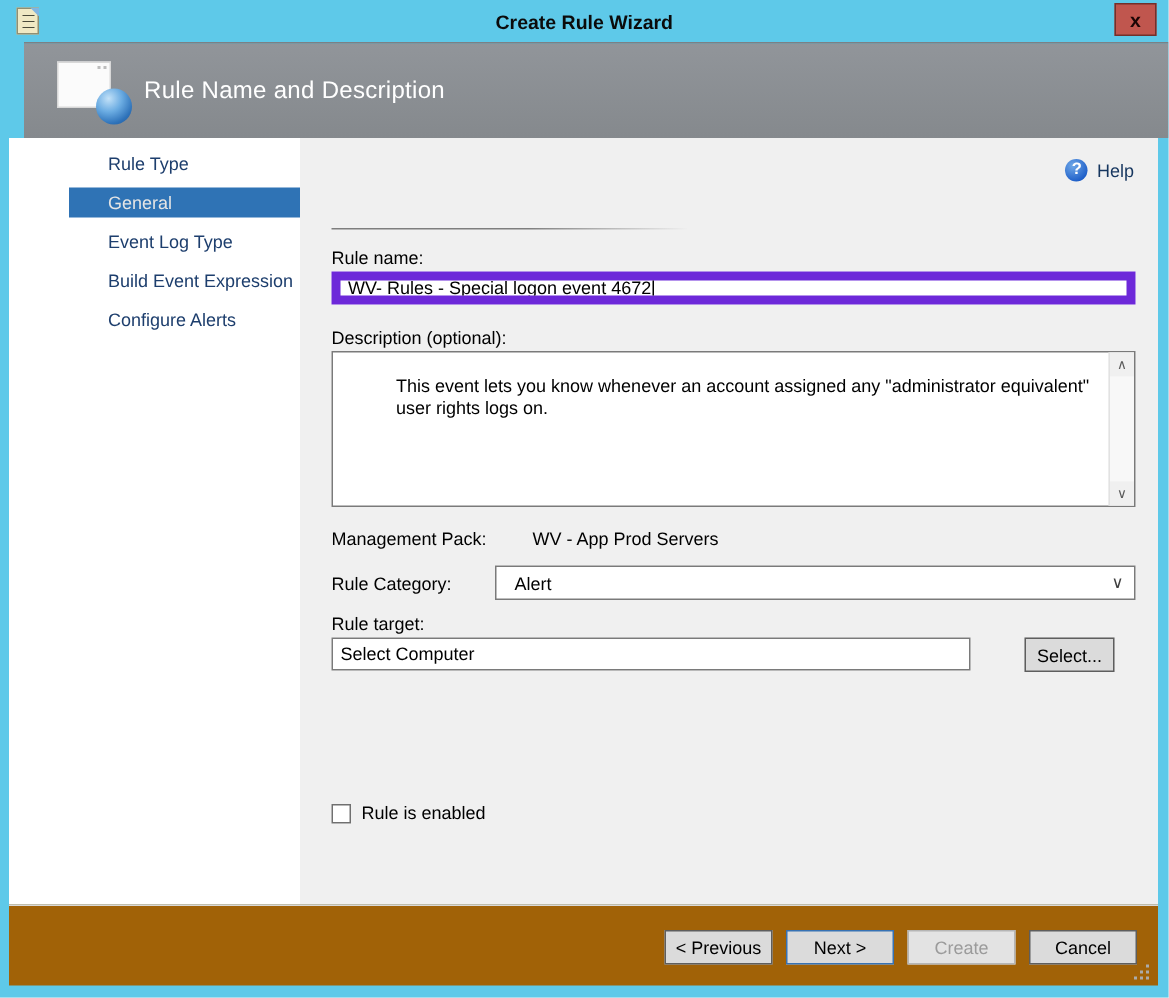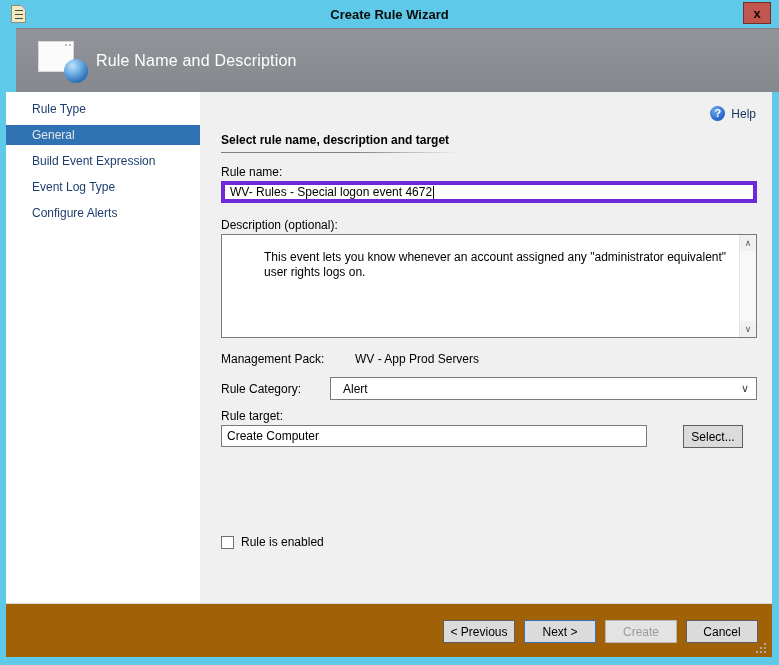--- a/index.html
+++ b/index.html
@@ -62,21 +62,21 @@
   }
   .header-title { margin-left:10px; font-size:16px; font-weight:300; color:#FFFFFF; letter-spacing:.2px; }
 
   
   .sidebar {
     position:absolute; left:6px; top:92px; width:194px; bottom:62px;
     background:#FFFFFF; padding-top:7px;
   }
   .nav-item {
     height:20px; line-height:20px; margin-bottom:6px; padding-left:26px;
-    font-size:12px; color:#1D3E6D; cursor:default;
+    font-size:12px; color:#1D3E6D; cursor:default;margin-left:40px;
   }
   .nav-item.selected { background:#2F73B5; color:#e5e5e5; }
 
   .content {
     position:absolute; left:200px; top:92px; right:7px; bottom:62px;
     background:#F0F0F0;
   }
   .help-link {
     position:absolute; top:14px; right:16px;
     display:flex; align-items:center; gap:6px; cursor:default;
@@ -93,21 +93,21 @@
     position:absolute; left:21px; top:60px; width:238px; height:1px;
     background:linear-gradient(to right, #7E7E7E 55%, rgba(126,126,126,0));
   }
 
   .form-label { position:absolute; font-size:12px; color:#000; }
 
   .textfield {
     position:absolute; background:#FFFFFF; border:1px solid #7A7A7A;
     font-size:12px; display:flex; align-items:center; padding:0 5px; overflow:hidden; white-space:nowrap;
   }
-  .textfield.focused { border:4px solid #6d28d9; }
+  .textfield.focused { border:6px solid #6d28d9; }
   .caret { display:inline-block; width:1px; height:13px; background:#000; margin-left:1px; }
 
   .desc-box {
     position:absolute; left:21px; top:142px; width:536px; height:104px;
     background:#FFFFFF; border:1px solid #7A7A7A; display:flex;
   }
   .desc-text { flex:1; padding:15px 6px; font-size:12px; line-height:15px; overflow:hidden;margin-left:36px; }
   .v-scrollbar { width:17px; background:#F4F4F4; border-left:1px solid #E2E2E2; display:flex; flex-direction:column; }
   .sb-btn {
     height:16px; background:#F0F0F0; color:#5A5A5A; font-size:9px;
@@ -169,33 +169,32 @@
   <div class="wizard-icon">
     <div class="win-rect"></div>
     <div class="sphere"></div>
   </div>
   <div class="header-title">Rule Name and Description</div>
 </div>
 
 <div class="sidebar">
   <div class="nav-item">Rule Type</div>
   <div class="nav-item selected">General</div>
+  <div class="nav-item">Event Log Type</div>
   <div class="nav-item">Build Event Expression</div>
-  <div class="nav-item">Event Log Type</div>
   <div class="nav-item">Configure Alerts</div>
 </div>
 
 <div class="content">
 
   <div class="help-link">
     <div class="help-icon">?</div>
     <div class="help-text">Help</div>
   </div>
 
-  <div class="section-heading">Select rule name, description and target</div>
   <div class="heading-rule"></div>
 
   <div class="form-label" style="left:21px; top:73px;">Rule name:</div>
   <div class="textfield focused" style="left:21px; top:89px; width:536px; height:22px;">
     <span>WV- Rules - Special logon event 4672</span>
     <span class="caret"></span>
   </div>
 
   <div class="form-label" style="left:21px; top:126px;">Description (optional):</div>
   <div class="desc-box">
@@ -211,21 +210,21 @@
   <div class="static-value" style="left:155px; top:260px;">WV - App Prod Servers</div>
 
   <div class="form-label" style="left:21px; top:290px;">Rule Category:</div>
   <div class="combo">
     <div class="combo-value">Alert</div>
     <div class="combo-arrow">∨</div>
   </div>
 
   <div class="form-label" style="left:21px; top:317px;">Rule target:</div>
   <div class="textfield" style="left:21px; top:333px; width:426px; height:22px;">
-    <span>Create Computer</span>
+    <span>Select Computer</span>
   </div>
   <div class="push-btn select-btn">Select...</div>
 
   <div class="check-row">
     <div class="checkbox"></div>
     <div class="check-label">Rule is enabled</div>
   </div>
 
 </div>
 

